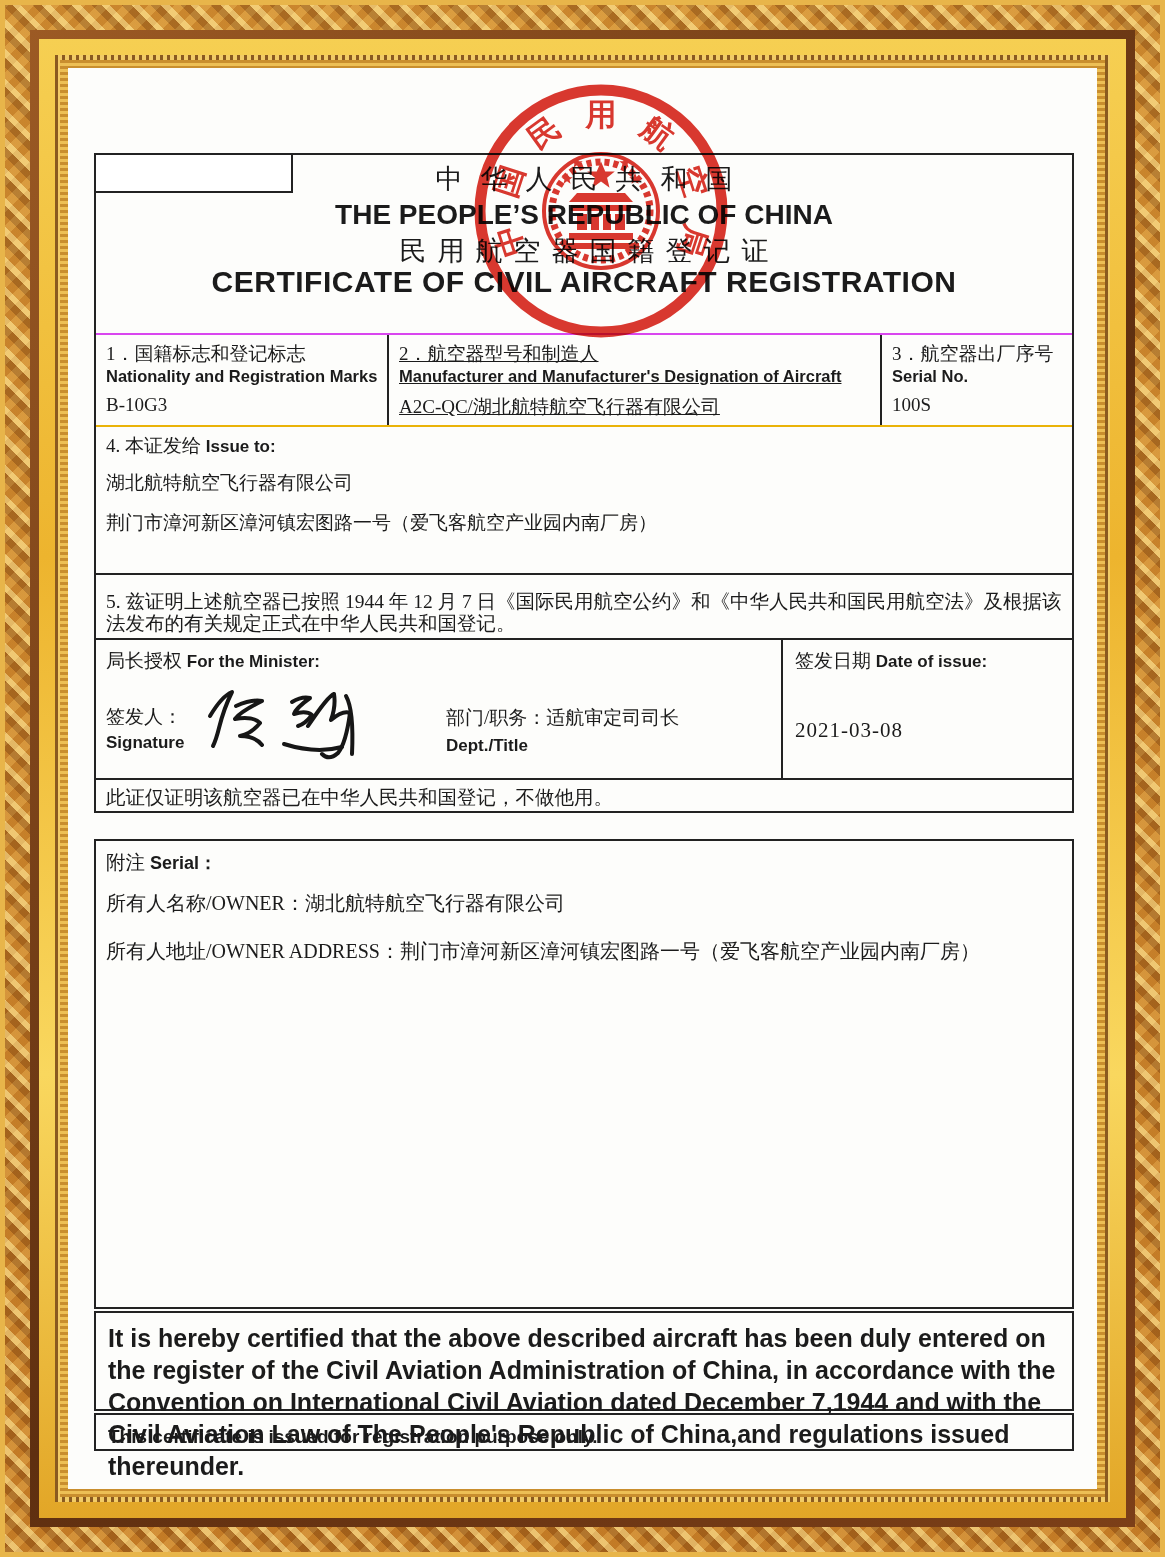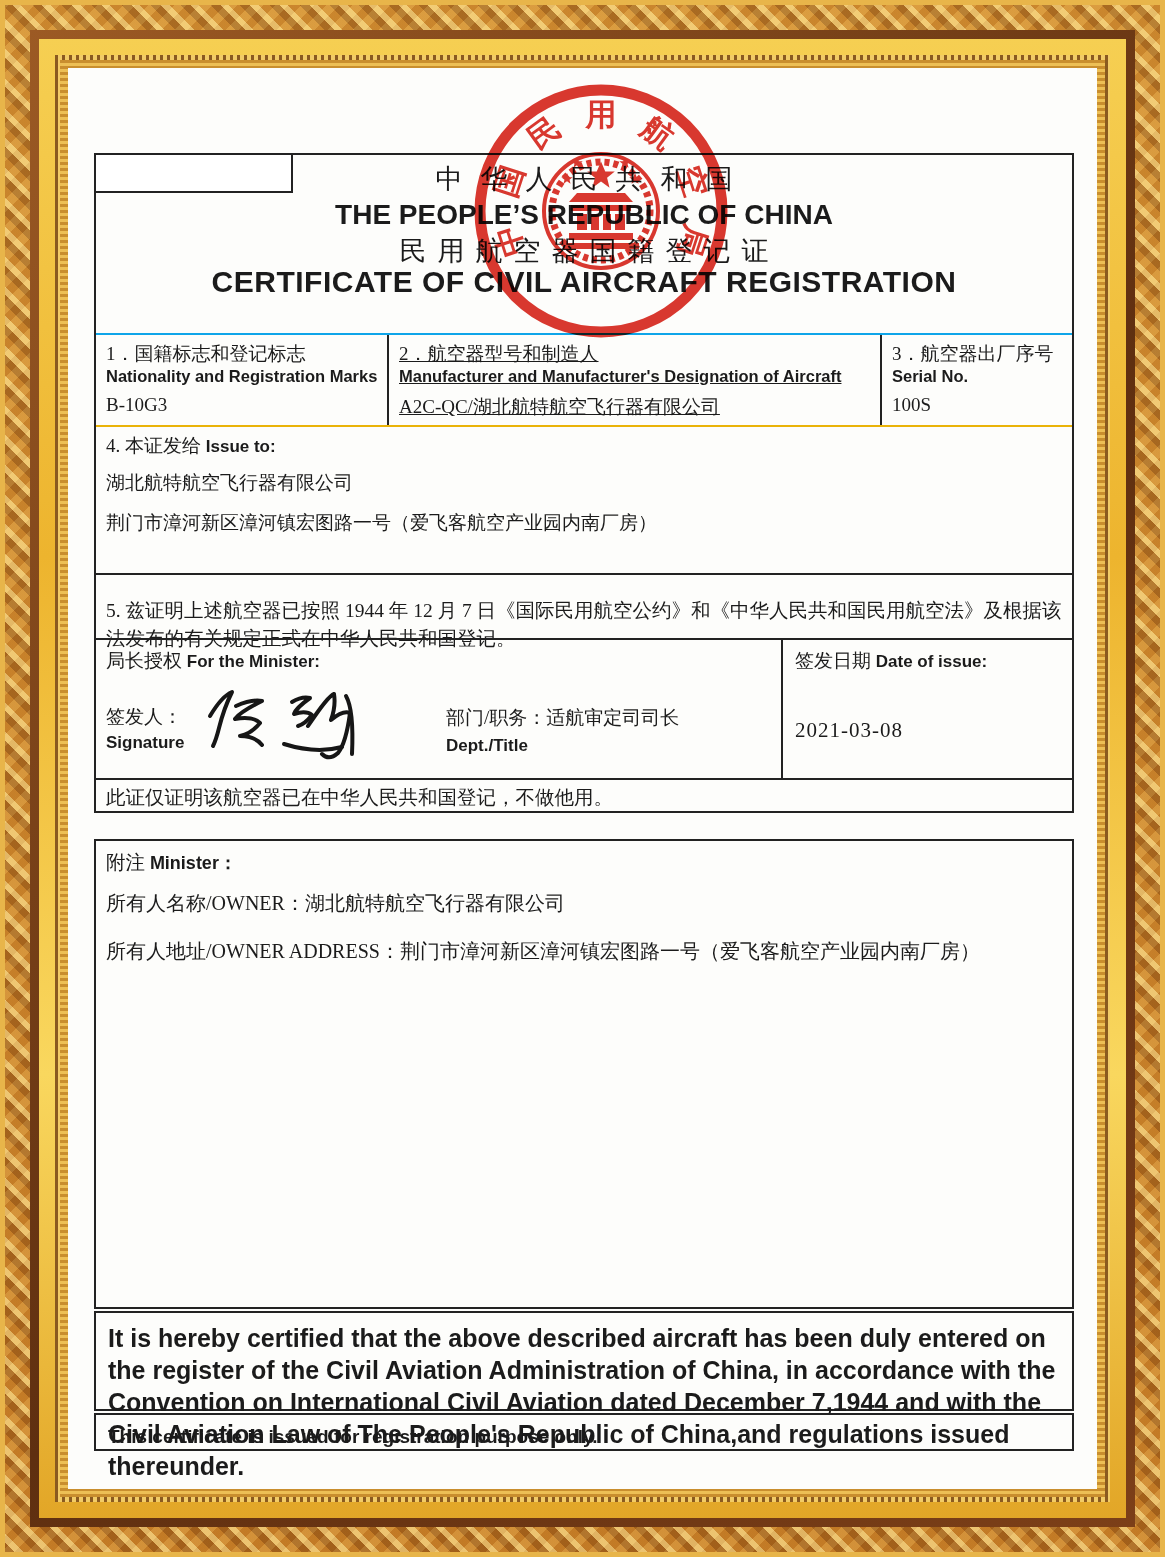--- a/index.html
+++ b/index.html
@@ -25,36 +25,36 @@
   
   .main-table{left:26px;top:85px;width:980px;height:660px;border:2px solid #222;}
   .corner-box{left:-2px;top:-2px;width:199px;height:40px;border:2px solid #222;background:#fff;}
   .docno-box{left:773px;top:8px;width:204px;height:42px;border:2px solid #333;display:flex;align-items:center;justify-content:center;font-size:20px;}
   .title1{left:0;top:6px;width:976px;text-align:center;font-size:27px;letter-spacing:18px;text-indent:18px;}
   .title2{left:0;top:44px;width:976px;text-align:center;font-size:28px;}
   .title3{left:0;top:78px;width:976px;text-align:center;font-size:27px;letter-spacing:11px;text-indent:11px;}
   .title4{left:0;top:110px;width:976px;text-align:center;font-size:30px;letter-spacing:.5px;}
 
   
-  .row123{left:0;top:178px;width:976px;height:92px;border-top:2px solid #0ea5e9;}
+  .row123{left:0;top:178px;width:976px;height:92px;border-top:2px solid #d946ef;}
   .cell{position:absolute;box-sizing:border-box;top:0;height:100%;padding:6px 10px;}
   .c1{left:0;width:297px;}
   .c2{left:291px;width:537px;border-left:2px solid #222;text-decoration:underline;}
   .c3{left:784px;width:192px;border-left:2px solid #222;}
   .lab-cn{font-size:19px;line-height:25px;}
   .lab-en{font-size:16.5px;line-height:21px;}
   .val{font-size:19px;margin-top:7px;}
 
   .f4row{left:0;top:270px;width:976px;height:148px;border-top:2px solid #eab308;padding:6px 10px;}
   .f4line1{font-size:19px;}
   .f4line1 .en-b{font-size:17px;}
   .f4v1{font-size:19px;margin-top:11px;}
   .f4v2{font-size:19px;margin-top:14px;}
 
-  .f5row{left:0;top:418px;width:976px;height:65px;border-top:2px solid #222;padding:22px 10px;font-size:19.5px;line-height:28px;}
+  .f5row{left:0;top:418px;width:976px;height:65px;border-top:2px solid #222;padding:16px 10px;font-size:19.5px;line-height:22px;}
 
   .minrow{left:0;top:483px;width:976px;height:140px;border-top:2px solid #222;}
   .min-left{position:absolute;left:0;top:0;width:687px;height:100%;border-right:2px solid #222;padding:8px 10px;box-sizing:border-box;}
   .min-right{position:absolute;left:687px;top:0;width:289px;height:100%;padding:8px 12px;box-sizing:border-box;}
   .min-head{font-size:19px;}
   .min-head .en-b{font-size:17px;}
   .signer{position:absolute;left:10px;top:64px;font-size:19px;line-height:26px;}
   .signer .en-b{font-size:17px;}
   .sig-svg{position:absolute;left:100px;top:42px;}
   .dept{position:absolute;left:350px;top:64px;font-size:19px;line-height:28px;}
@@ -163,21 +163,21 @@
                       <div class="date-val cn">2021-03-08</div>
                     </div>
                   </div>
 
                   <div class="abs noterow cn">此证仅证明该航空器已在中华人民共和国登记，不做他用。</div>
                 </div>
 
                 <div class="abs remarks-box">
                   <div class="rem-label">
                     <span class="cn">附注</span>
-                    <span class="en-b">Minister：</span>
+                    <span class="en-b">Serial：</span>
                   </div>
                   <div class="rem-owner cn">所有人名称/OWNER：湖北航特航空飞行器有限公司</div>
                   <div class="rem-addr cn">所有人地址/OWNER ADDRESS：荆门市漳河新区漳河镇宏图路一号（爱飞客航空产业园内南厂房）</div>
                 </div>
 
                 <div class="abs eng-box">It is hereby certified that the above described aircraft has been duly entered on the register of the Civil Aviation Administration of China, in accordance with the Convention on International Civil Aviation dated December 7,1944 and with the Civil Aviation Law of The People's Republic of China,and regulations issued thereunder.</div>
                 <div class="abs purpose-box">This certificate is issued for registration purpose only.</div>
 
                 <div class="abs seal">
                   <svg width="260" height="260" viewBox="0 0 260 260">

